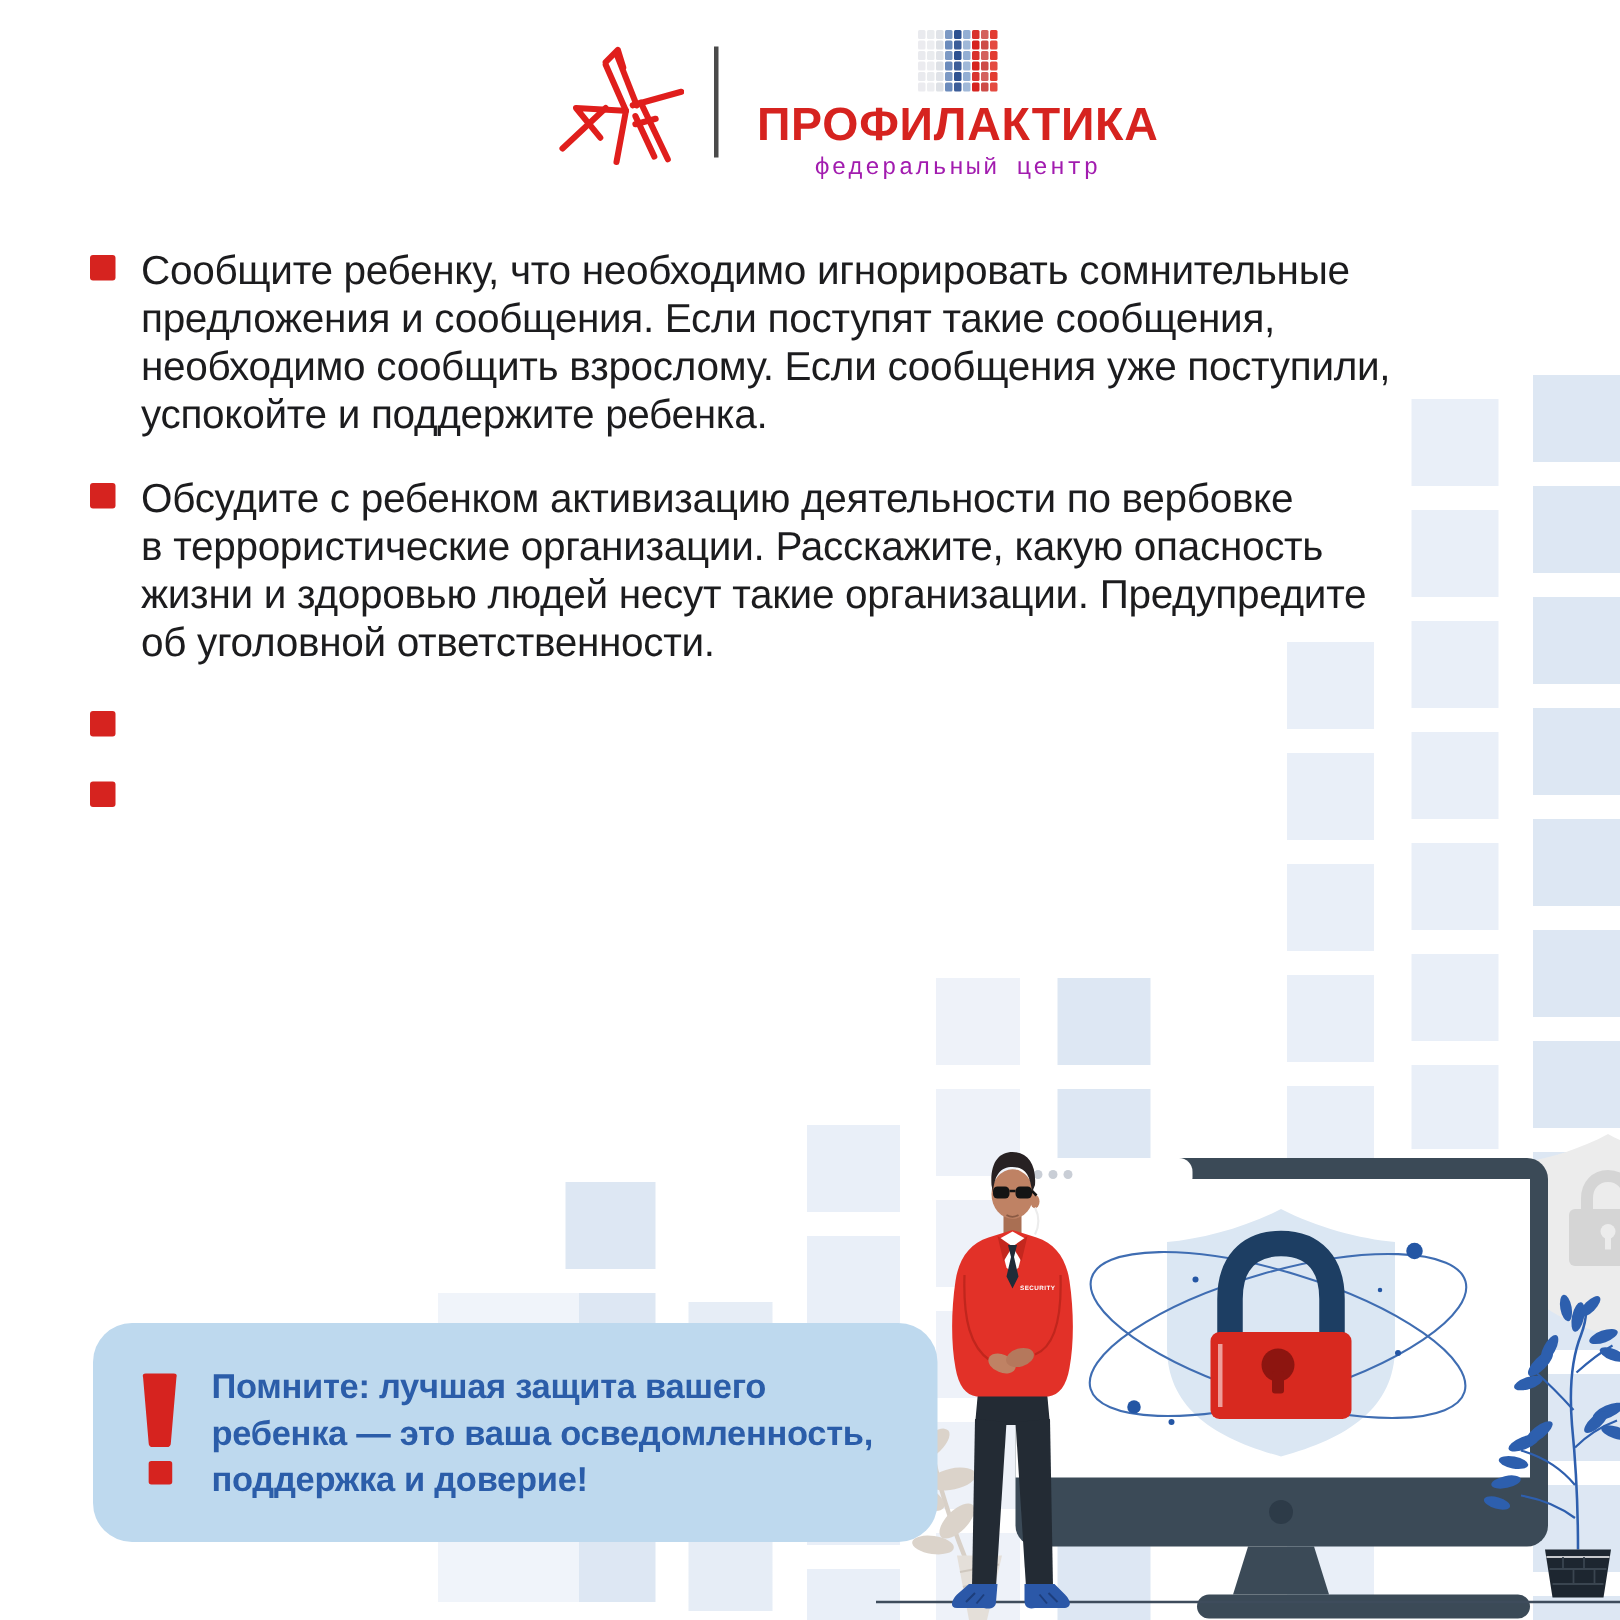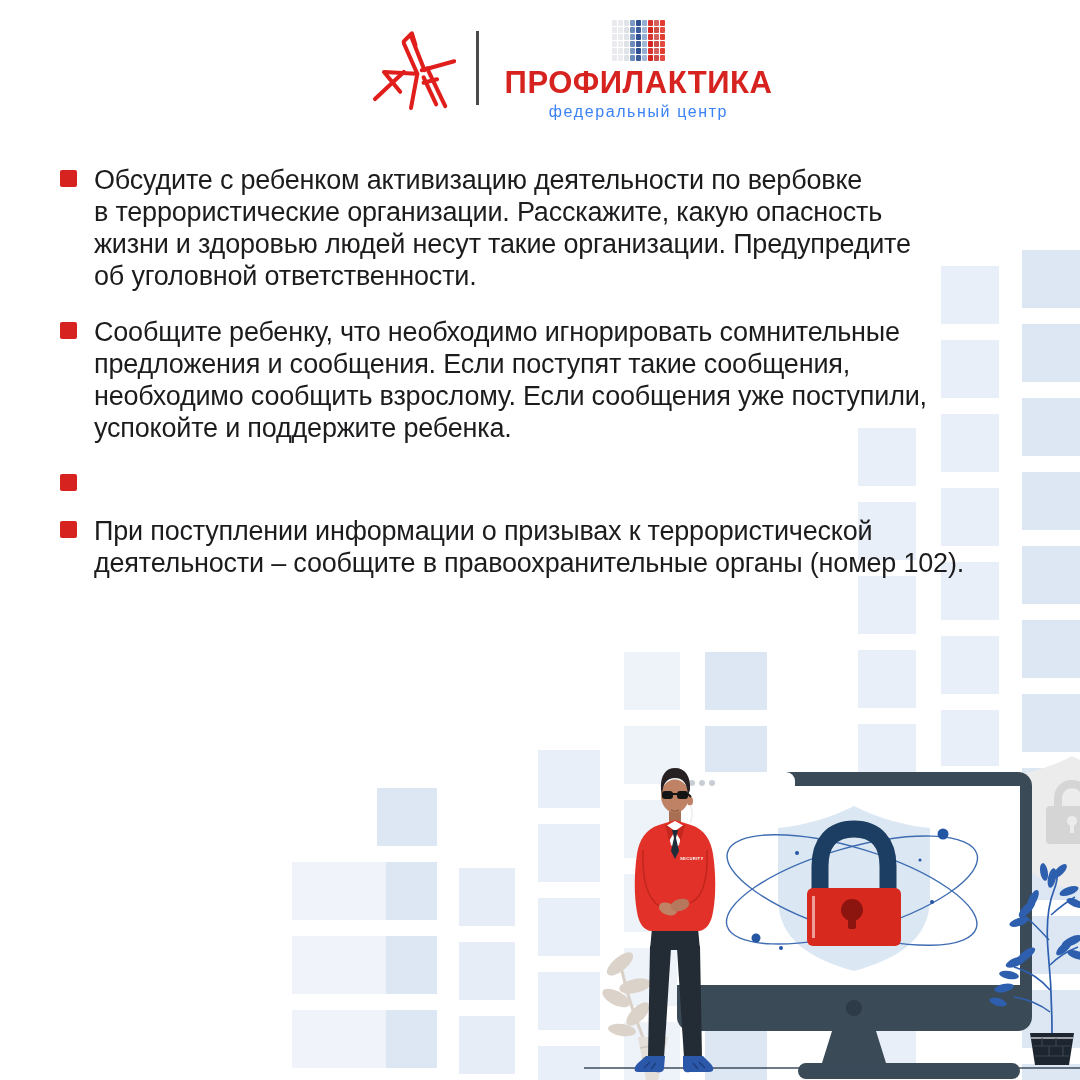--- a/index.html
+++ b/index.html
@@ -117,50 +117,57 @@
           <span style="background: rgb(228, 230, 234); opacity: 0.72;"></span>
           <span style="background: rgb(222, 225, 230); opacity: 1;"></span>
           <span style="background: rgb(74, 113, 173); opacity: 0.82;"></span>
           <span style="background: rgb(45, 81, 145); opacity: 0.93;"></span>
           <span style="background: rgb(123, 156, 201); opacity: 0.72;"></span>
           <span style="background: rgb(214, 35, 31); opacity: 1;"></span>
           <span style="background: rgb(194, 36, 32); opacity: 0.82;"></span>
           <span style="background: rgb(226, 60, 49); opacity: 0.93;"></span>
         </div>
       <div class="brand-title" style="color: rgb(214, 35, 31);">ПРОФИЛАКТИКА</div>
-      <div class="brand-sub" style="color: #3b82f6;">федеральный центр</div>
+      <div class="brand-sub" style="color: #a21caf; font-family: Liberation Mono, monospace;">федеральный центр</div>
     </div>
   </div>
 
 
   <ul class="bullets">
+    <li>
+      <span class="marker"></span>
+      <p>Сообщите ребенку, что необходимо игнорировать сомнительные
+предложения и сообщения. Если поступят такие сообщения,
+необходимо сообщить взрослому. Если сообщения уже поступили,
+успокойте и поддержите ребенка.</p>
+    </li>
     <li>
       <span class="marker"></span>
       <p>Обсудите с ребенком активизацию деятельности по вербовке
 в террористические организации. Расскажите, какую опасность
 жизни и здоровью людей несут такие организации. Предупредите
 об уголовной ответственности.</p>
     </li>
     <li>
       <span class="marker"></span>
-      <p>Сообщите ребенку, что необходимо игнорировать сомнительные
-предложения и сообщения. Если поступят такие сообщения,
-необходимо сообщить взрослому. Если сообщения уже поступили,
-успокойте и поддержите ребенка.</p>
-    </li>
-    <li>
-      <span class="marker"></span>
-    </li>
-    <li>
-      <span class="marker"></span>
-      <p>При поступлении информации о призывах к террористической
-деятельности – сообщите в правоохранительные органы (номер 102).</p>
+    </li>
+    <li>
+      <span class="marker"></span>
     </li>
   </ul>
 
+  <div class="callout" style="background: rgb(190, 217, 238);">
+    <svg class="excl" viewBox="0 0 40 85">
+      <path d="M8,3 Q7,0 10,0 L30,0 Q33,0 32,3 L28,50 Q28,53 25,53 L15,53 Q12,53 12,50 Z" fill="#d6231f"></path>
+      <rect x="12" y="63" width="17" height="17" rx="2" fill="#d6231f"></rect>
+    </svg>
+    <p style="color: rgb(43, 93, 169);">Помните: лучшая защита вашего
+ребенка — это ваша осведомленность,
+поддержка и доверие!</p>
+  </div>
 
   <svg class="illu" viewBox="0 0 500 330">
 
     <g>
       <path d="M492,6 C512,17 537,24 556,26 L556,80 C556,112 529,130 492,140 C455,130 428,112 428,80 L428,26 C447,24 472,17 492,6 Z" fill="#ececec"></path>
       <path d="M478,58 v-9 c0,-9 6,-15 14,-15 c8,0 14,6 14,15 v9" stroke="#d5d5d5" stroke-width="8" fill="none"></path>
       <rect x="466" y="56" width="52" height="38" rx="4" fill="#d5d5d5"></rect>
       <circle cx="492" cy="71" r="5" fill="#ececec"></circle>
       <rect x="490" y="72" width="4" height="11" fill="#ececec"></rect>
     </g>

